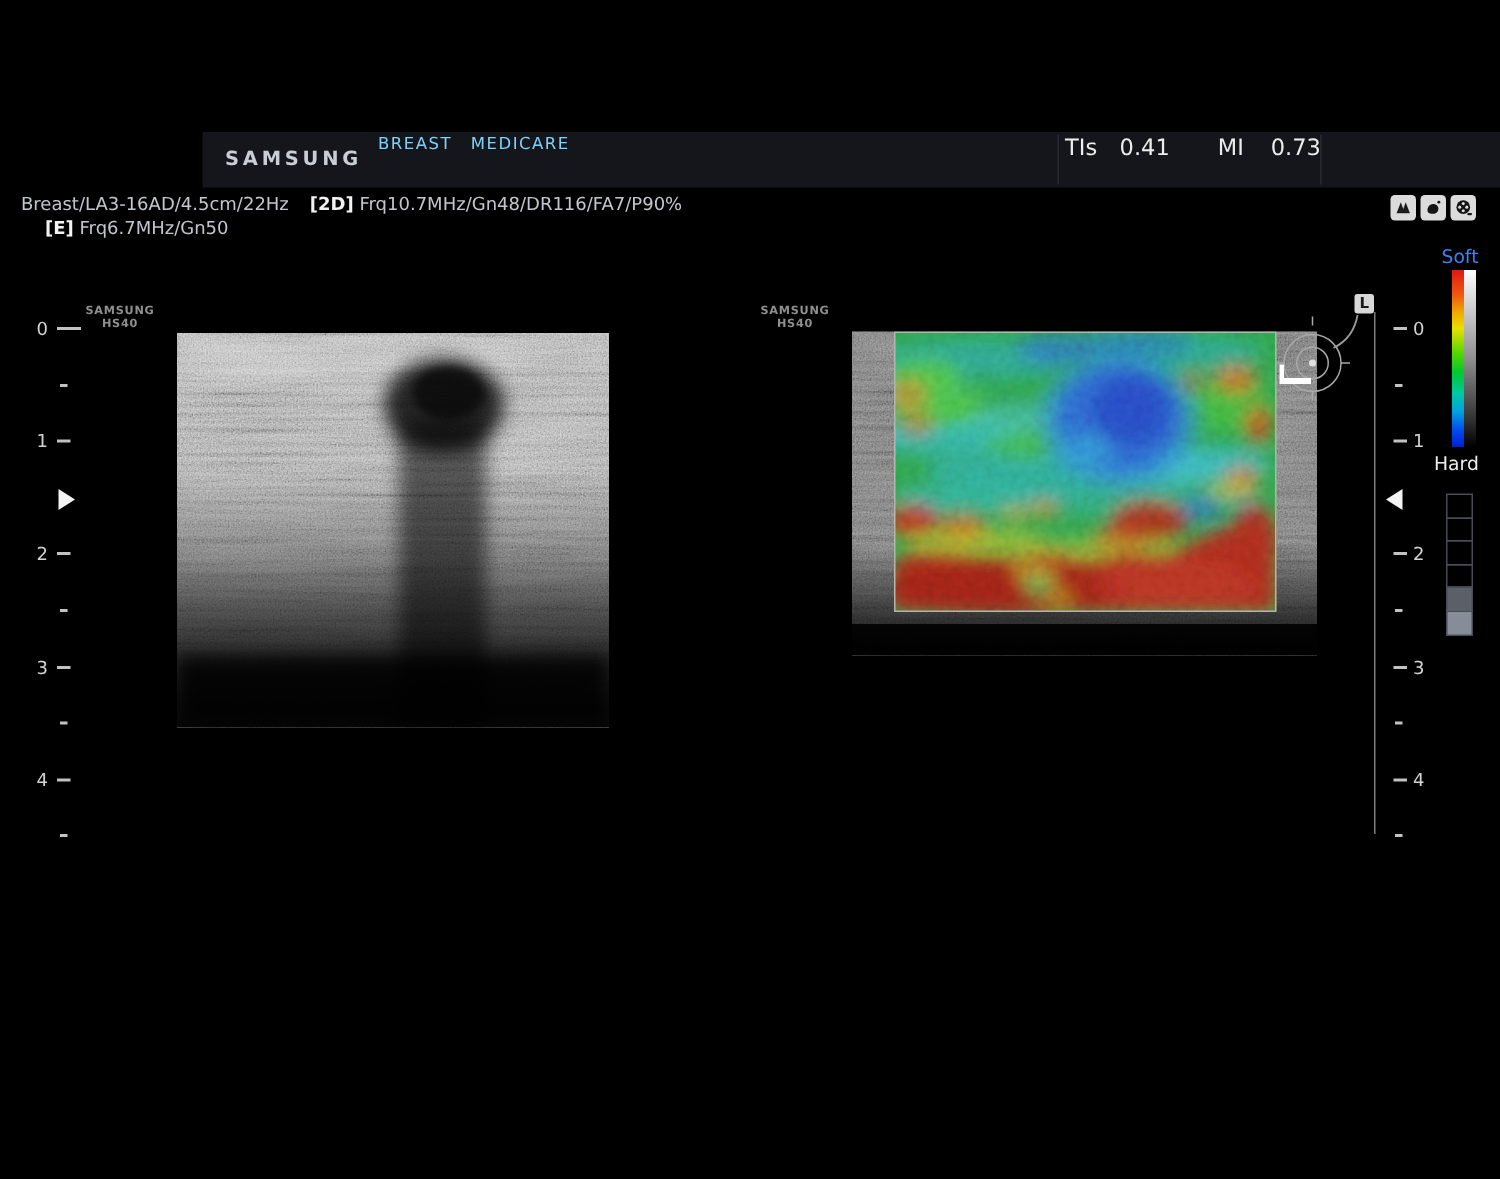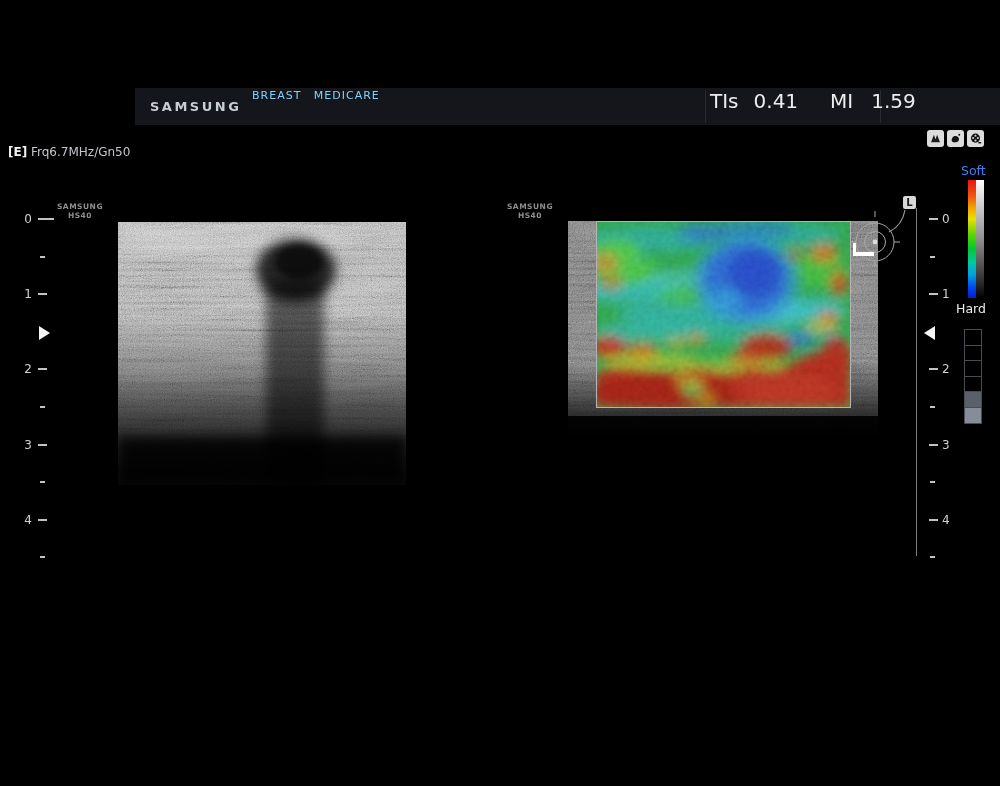--- a/index.html
+++ b/index.html
@@ -5,29 +5,29 @@
   html,body{margin:0;padding:0;background:#000;}
   body{width:1000px;height:786px;overflow:hidden;font-family:"DejaVu Sans","Liberation Sans",sans-serif;}
   #screen{position:relative;width:1000px;height:776px;background:#000;}
   .abs{position:absolute;}
 
   
   .header-band{left:135px;top:88px;width:865px;height:37px;background:#14161b;}
   .hsep{top:90px;width:1px;height:33px;background:#262a31;}
   .logo{left:150px;top:99px;font-size:13px;font-weight:bold;letter-spacing:2.5px;color:#c9cdd4;}
   .exam-title{left:252px;top:89px;font-size:11px;letter-spacing:1px;word-spacing:8px;color:#7dd3fc;}
-  .ti-row{left:710px;top:89px;font-size:20px;color:#ececec;display:flex;justify-content:space-between;}
+  .ti-row{left:710px;top:89px;font-size:15px;color:#ececec;display:flex;justify-content:space-between;}
   .ti-row span{display:inline-block;}
   .ti-v1{margin-left:15px;}.ti-l2{margin-left:32px;}.ti-v2{margin-left:18px;}
 
   
   .param{font-size:12px;color:#c2c6cc;white-space:nowrap;}
   .param b{color:#f2f2f2;font-weight:bold;}
   .pline1{left:14px;top:129px;}
-  .pline2{left:8px;top:145px;}
+  .pline2{left:30px;top:145px;}
   .mode-gap{margin-left:14px;}
 
   
   .hicon{top:130px;width:17px;height:17px;background:#dcdcdc;border-radius:3px;display:flex;align-items:center;justify-content:center;}
 
   
   .soft-label{left:961px;top:163px;font-size:12.5px;color:#3b82f6;}
   .hard-label{left:956px;top:301px;font-size:12.5px;color:#ececec;}
   .cbar{left:968px;top:180px;width:16px;height:118px;display:flex;}
   .cbar-rainbow{width:8px;height:118px;background:linear-gradient(#e01810 0%,#f05810 14%,#f0a800 24%,#e8e000 33%,#55d600 47%,#00c832 58%,#00c8a6 70%,#00a2e0 80%,#0048f0 91%,#0020cf 100%);}
@@ -106,23 +106,27 @@
   <div class="abs hsep" style="left:705px;"></div>
   <div class="abs hsep" style="left:880px;"></div>
 
   <div class="abs logo">SAMSUNG</div>
   <div class="abs exam-title">BREAST  MEDICARE</div>
 
   <div class="abs ti-row">
     <span>TIs</span>
     <span class="ti-v1">0.41</span>
     <span class="ti-l2">MI</span>
-    <span class="ti-v2">1.59</span>
-  </div>
-
+    <span class="ti-v2">0.73</span>
+  </div>
+
+  <div class="abs param pline1">
+    <span>Breast/LA3-16AD/4.5cm/22Hz</span><b class="mode-gap">[2D]</b>
+    <span>Frq10.7MHz/Gn48/DR116/FA7/P90%</span>
+  </div>
   <div class="abs param pline2">
     <b>[E]</b>
     <span>Frq6.7MHz/Gn50</span>
   </div>
 
   <div class="abs hicon" style="left:927px;">
     <svg width="13" height="13" viewBox="0 0 16 16">
       <path d="M2.5 12.5 L6 3.5 L8 9 L10 3.5 L13.5 12.5 Z" fill="#1c1c1c"></path>
     </svg>
   </div>

